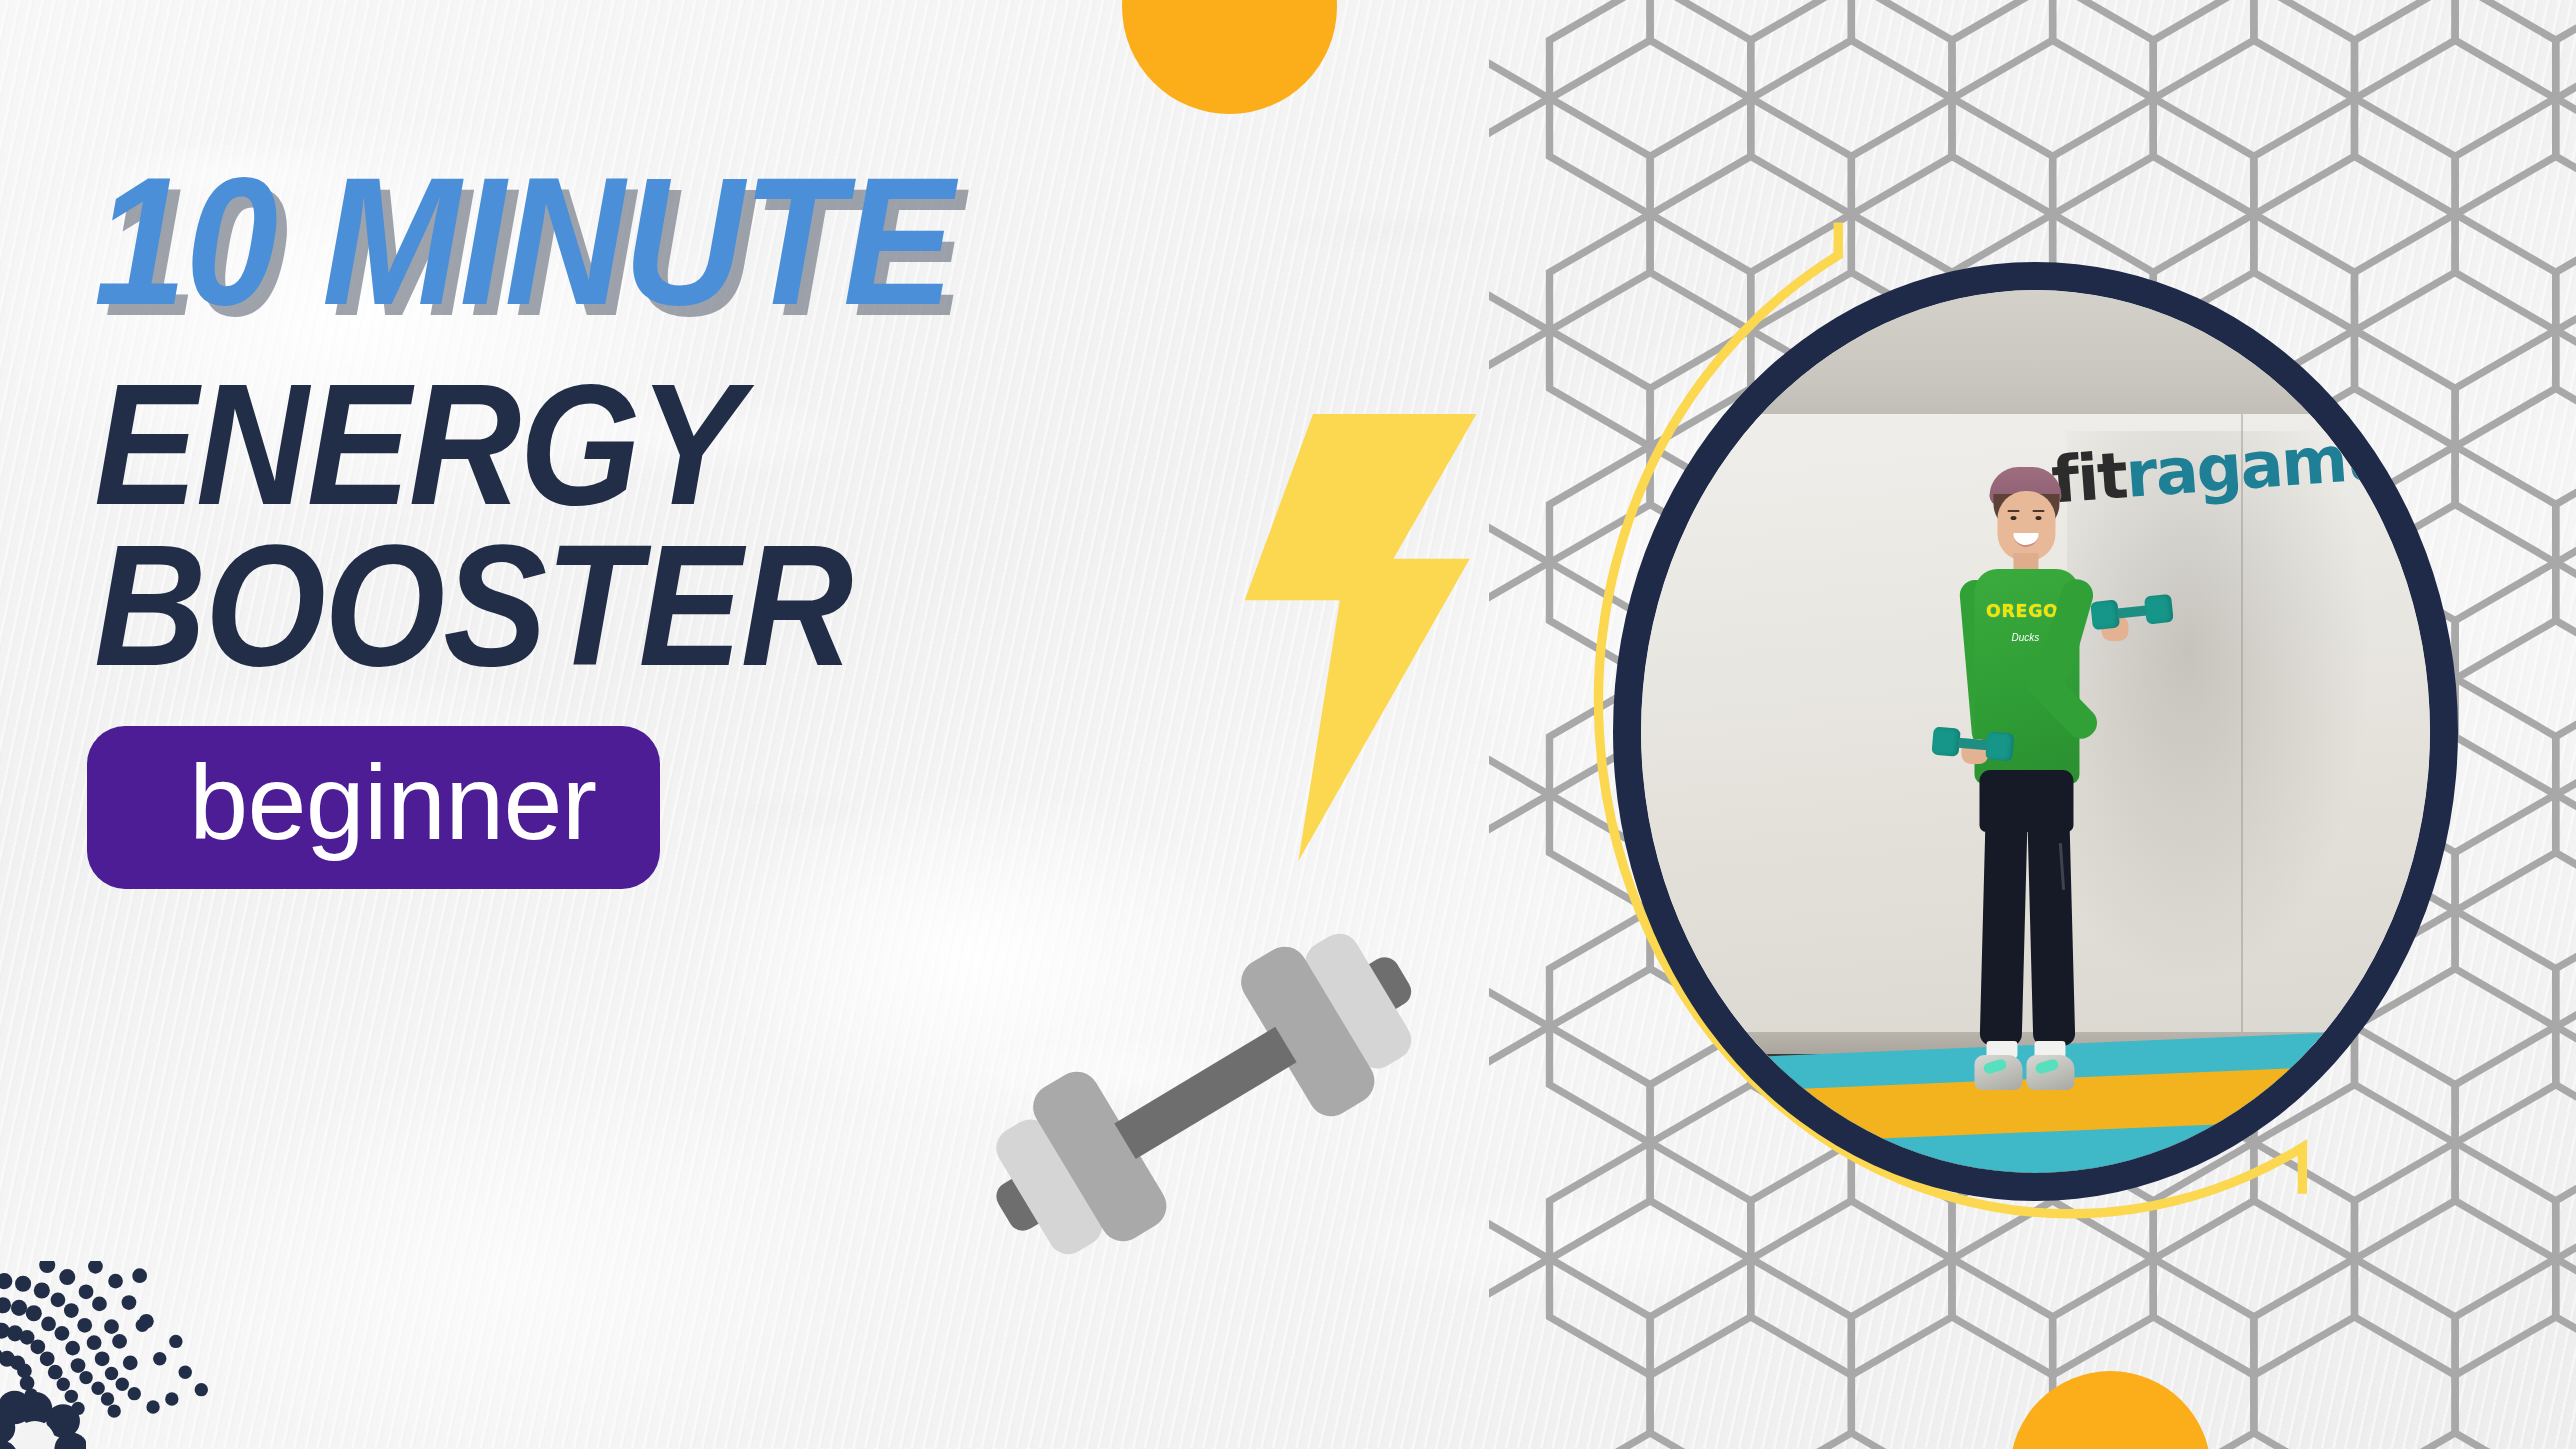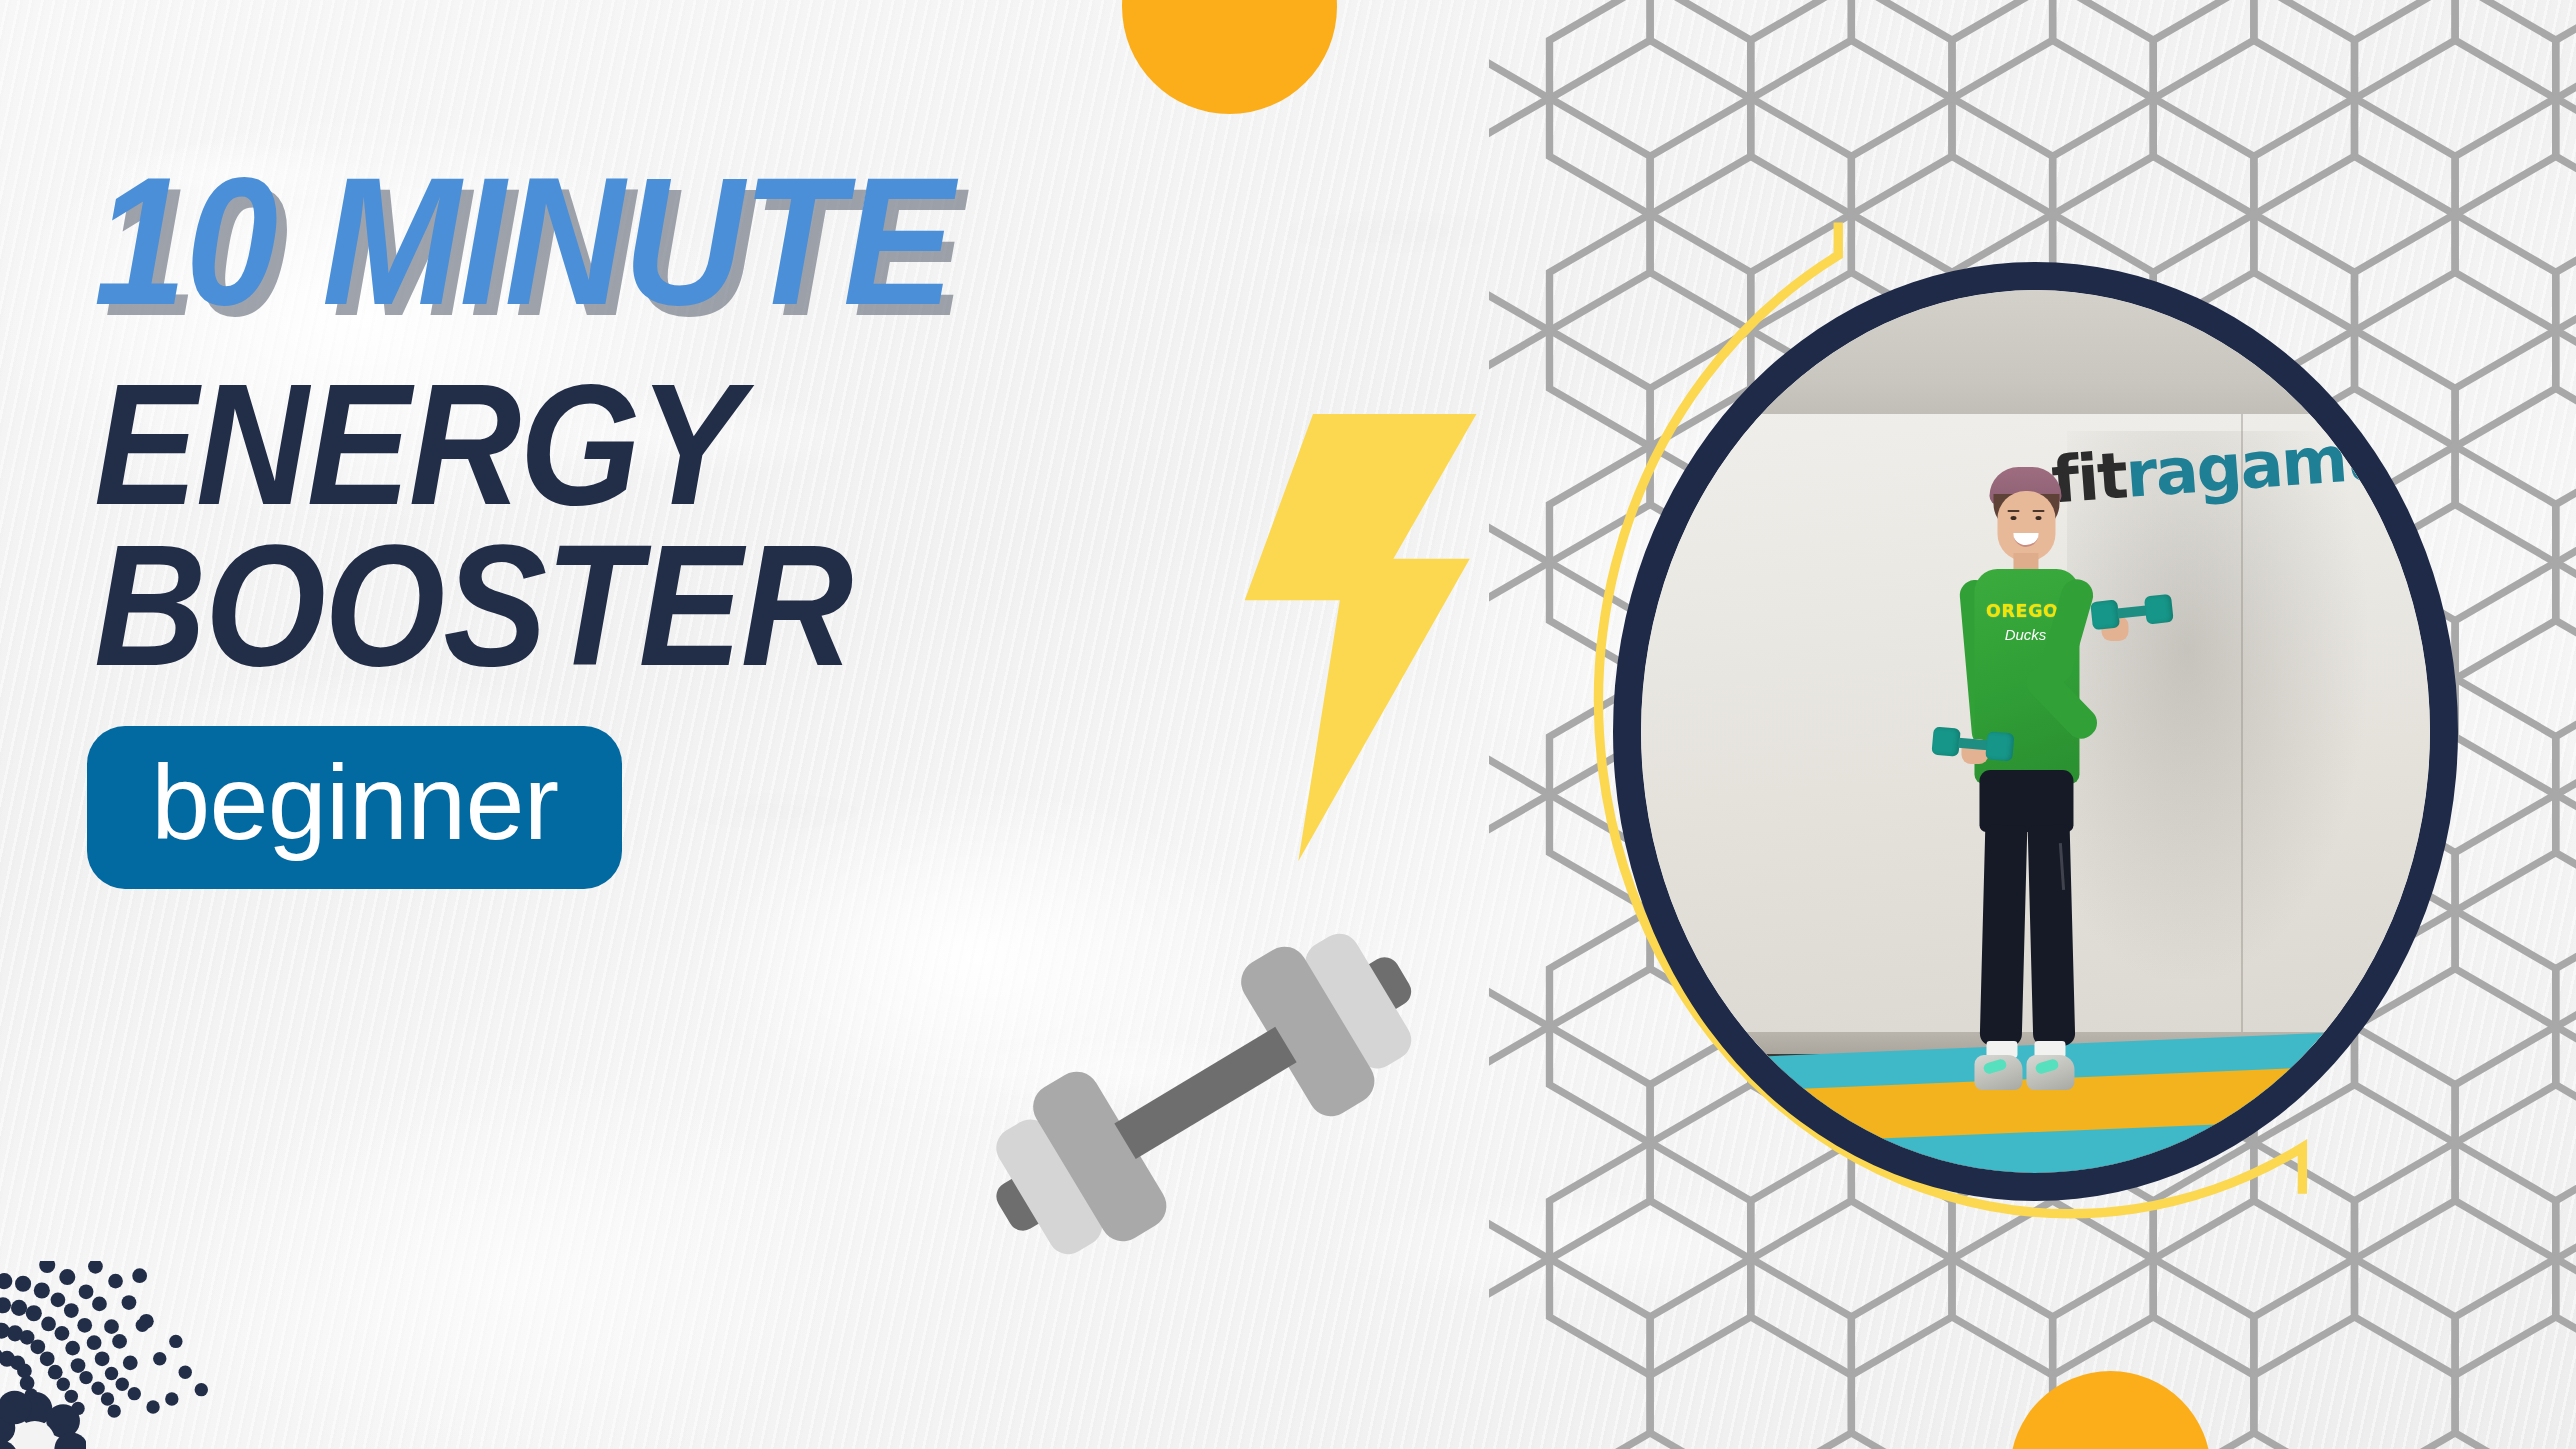--- a/index.html
+++ b/index.html
@@ -125,21 +125,21 @@
     background:#fff; border-radius:0 0 14.8px 14.8px; border-bottom:2.7px solid #c98b7f;}
   .neck{position:absolute; left:133px; top:86px; width:25.5px; height:23px; background:#e0ad8c;}
 
   .torso{position:absolute; left:94px; top:102px; width:105px; height:215px;
     background:linear-gradient(160deg,#3bab3e 0%,#31a137 45%,#2a8f30 100%);
     border-radius:23px 23px 9.4px 9.4px;}
   .shirt-logo{position:absolute; left:12px; top:34px; width:79px; text-align:center;}
   .shirt-oregon{font-size:17.4px; font-weight:800; color:#f5e400; letter-spacing:0.7px;
     font-family:"DejaVu Sans", sans-serif; line-height:1;
     text-shadow:0 0 1.3px rgba(255,255,255,.6);}
-  .shirt-ducks{font-size:15px; font-style:italic; color:#ffffff; line-height:1; margin-top:7px;}
+  .shirt-ducks{font-size:10px; font-style:italic; color:#ffffff; line-height:1; margin-top:13px;}
 
   .arm-r{position:absolute; left:185px; top:113px; width:32px; height:107px;
     background:#31a137; border-radius:16px; transform:rotate(16deg); transform-origin:top center;}
   .forearm-r{position:absolute; left:196px; top:180px; width:31px; height:87px;
     background:#31a137; border-radius:14.8px; transform:rotate(-44deg); transform-origin:bottom center;}
   .hand-r{position:absolute; left:221px; top:149px; width:27px; height:25.5px;
     background:#e3b292; border-radius:9.4px;}
   .db-r{position:absolute; left:211px; top:131px; width:81px; height:28px; transform:rotate(-6deg);}
 
   .arm-l{position:absolute; left:78px; top:113px; width:31px; height:168px;
@@ -190,23 +190,23 @@
   .title-main div{white-space:nowrap;}
   .subtitle{
     font-family:"Liberation Sans", sans-serif;
     font-size:98px; font-weight:400; color:#222e48;
     letter-spacing:-0.7px; line-height:1; margin:24px 0 0 81px;
     white-space:nowrap;
   }
   .level-badge{
     margin:40px 0 0 -6.7px;
     display:inline-block;
-    background:#0369a1;
+    background:#4c1d95;
     border-radius:38px;
-    padding:23px 64px 34px 64px;
+    padding:23px 64px 34px 102px;
   }
   .level-badge span{
     font-family:"Liberation Sans", sans-serif;
     font-size:106px; font-weight:400; color:#ffffff;
     line-height:1; letter-spacing:-0.7px; display:block;
   }
 </style>
 </head>
 <body>
 

